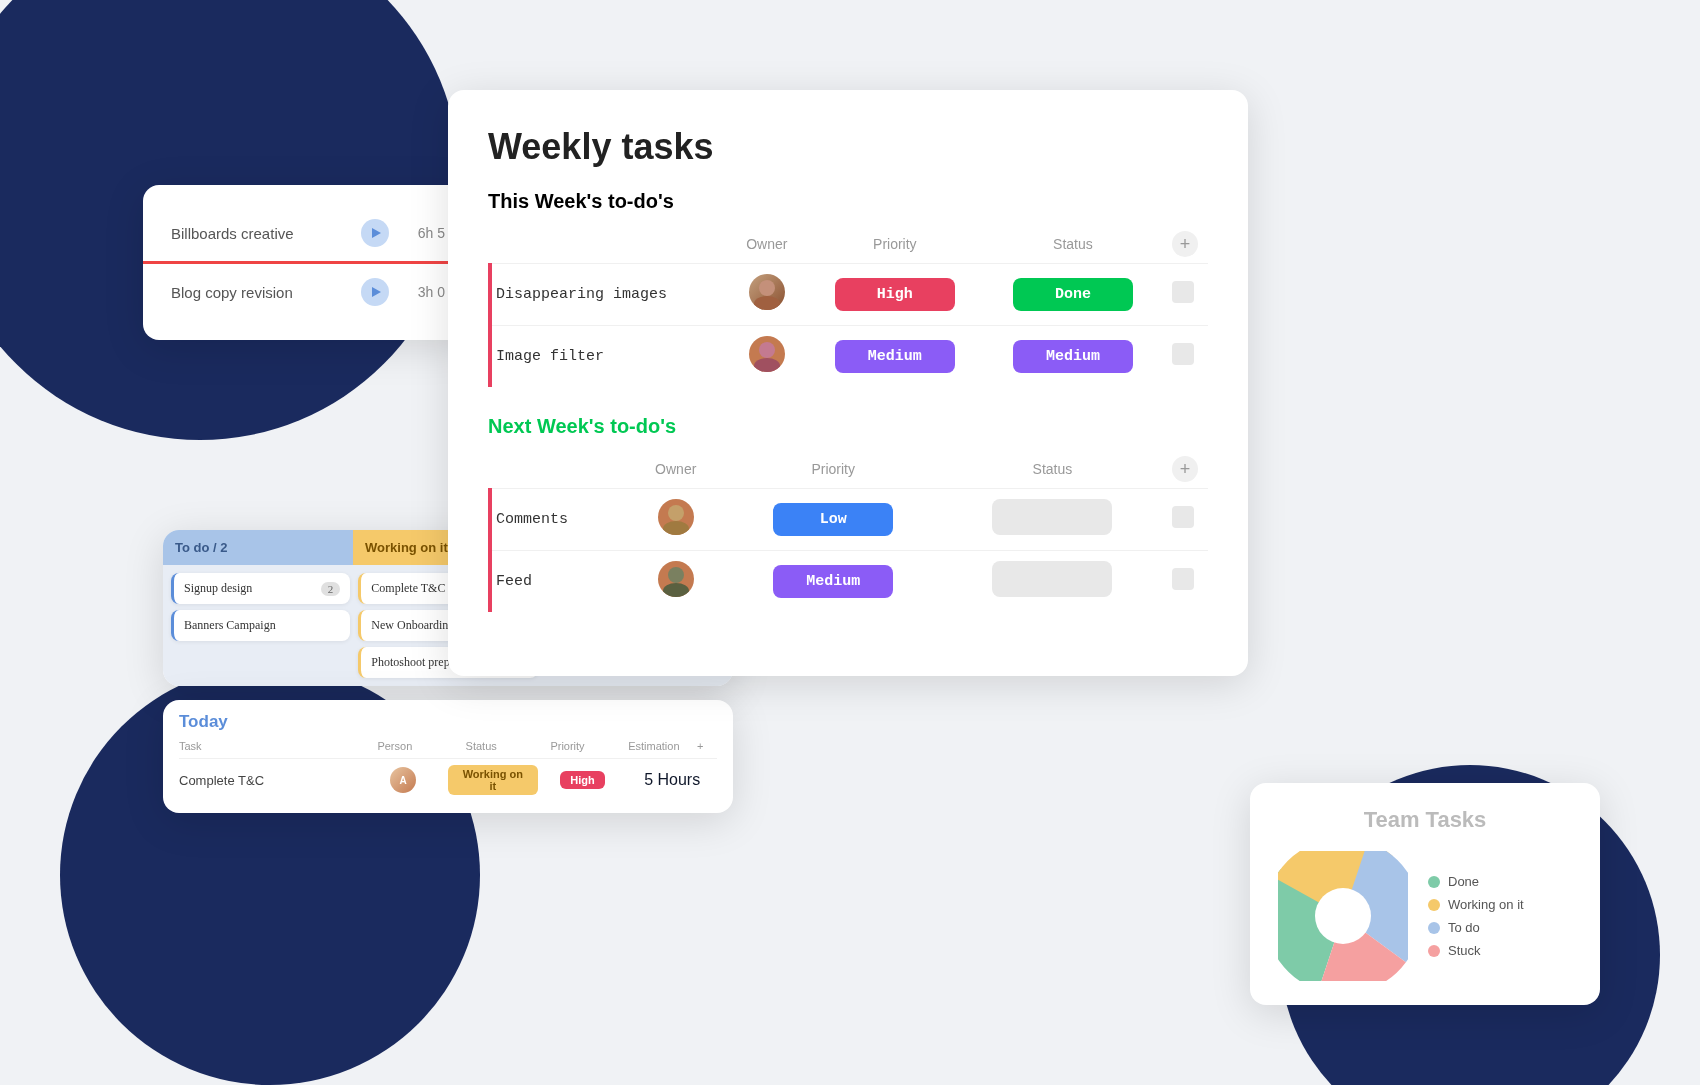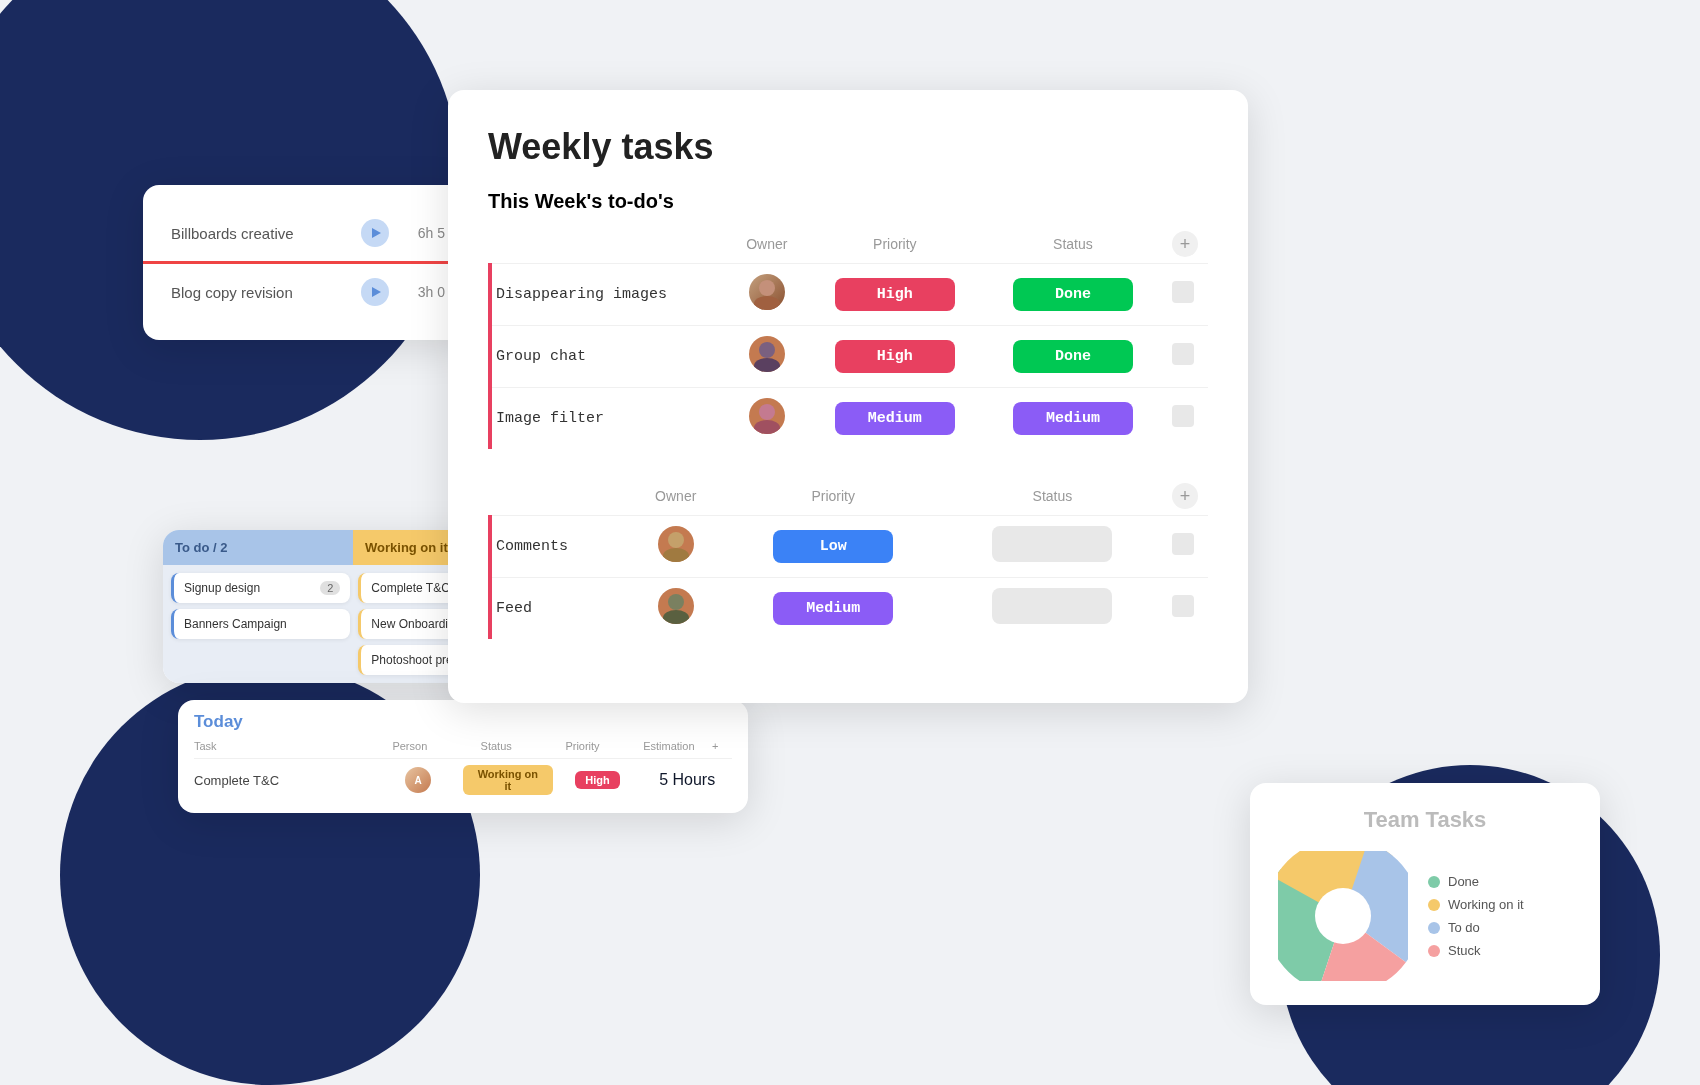--- a/index.html
+++ b/index.html
@@ -108,20 +108,21 @@
       display: flex;
       padding: 8px 8px 8px 8px;
       gap: 8px;
       background: #e8edf5;
     }
     .kanban-col {
       flex: 1;
       display: flex;
       flex-direction: column;
       gap: 6px;
+      font-family: Liberation Serif, serif;
     }
     .kanban-item {
       background: #fff;
       border-radius: 8px;
       padding: 8px 10px;
       font-size: 12px;
       color: #333;
       box-shadow: 0 1px 4px rgba(0,0,0,0.07);
       display: flex;
       align-items: center;
@@ -133,21 +134,21 @@
       padding: 1px 7px;
       font-size: 11px;
       color: #666;
     }
     .kanban-item.yellow { border-left: 3px solid #f5c96a; }
     .kanban-item.green { border-left: 3px solid #5cb85c; }
     .kanban-item.blue { border-left: 3px solid #5b8dd9; }
 
     
     .today-card {
-      left: 170px;
+      left: 155px;
       top: 700px;
       width: 570px;
       padding: 12px 16px;
     }
     .today-title {
       color: #5b8dd9;
       font-size: 17px;
       font-weight: 600;
       margin-bottom: 8px;
     }
@@ -488,58 +489,41 @@
         </td>
         <td class="priority-cell">
           <span class="priority-badge priority-high-badge">High</span>
         </td>
         <td class="status-cell">
           <span class="status-badge status-done-badge">Done</span>
         </td>
         <td class="extra-cell"><span class="gray-square"></span></td>
       </tr>
       <tr>
-        <td class="task-name task-name-cell">Group chat</td>
-        <td class="owner-cell">
-          <div class="avatar-med">
-            <svg viewBox="0 0 36 36">
-                <circle cx="18" cy="14" r="8" fill="#7a6080"></circle>
-                <ellipse cx="18" cy="30" rx="13" ry="8" fill="#5a4060"></ellipse>
-              </svg>
-          </div>
-        </td>
-        <td class="priority-cell">
-          <span class="priority-badge priority-high-badge">High</span>
-        </td>
-        <td class="status-cell">
-          <span class="status-badge status-done-badge">Done</span>
-        </td>
-        <td class="extra-cell"><span class="gray-square"></span></td>
-      </tr>
-      <tr>
         <td class="task-name task-name-cell">Image filter</td>
         <td class="owner-cell">
           <div class="avatar-med">
             <svg viewBox="0 0 36 36">
                 <circle cx="18" cy="14" r="8" fill="#c47a90"></circle>
                 <ellipse cx="18" cy="30" rx="13" ry="8" fill="#a05060"></ellipse>
               </svg>
           </div>
         </td>
         <td class="priority-cell">
           <span class="priority-badge priority-medium-badge">Medium</span>
         </td>
         <td class="status-cell">
           <span class="status-badge status-medium-badge">Medium</span>
         </td>
         <td class="extra-cell"><span class="gray-square"></span></td>
       </tr>
     </tbody>
   </table>
 
+  <div class="section-title next-week">Next Week's to-do's</div>
   <table class="task-table">
     <thead>
       <tr>
         <th class="task-col"></th>
         <th>Owner</th>
         <th>Priority</th>
         <th>Status</th>
         <th>
           <button class="add-btn">+</button>
         </th>

